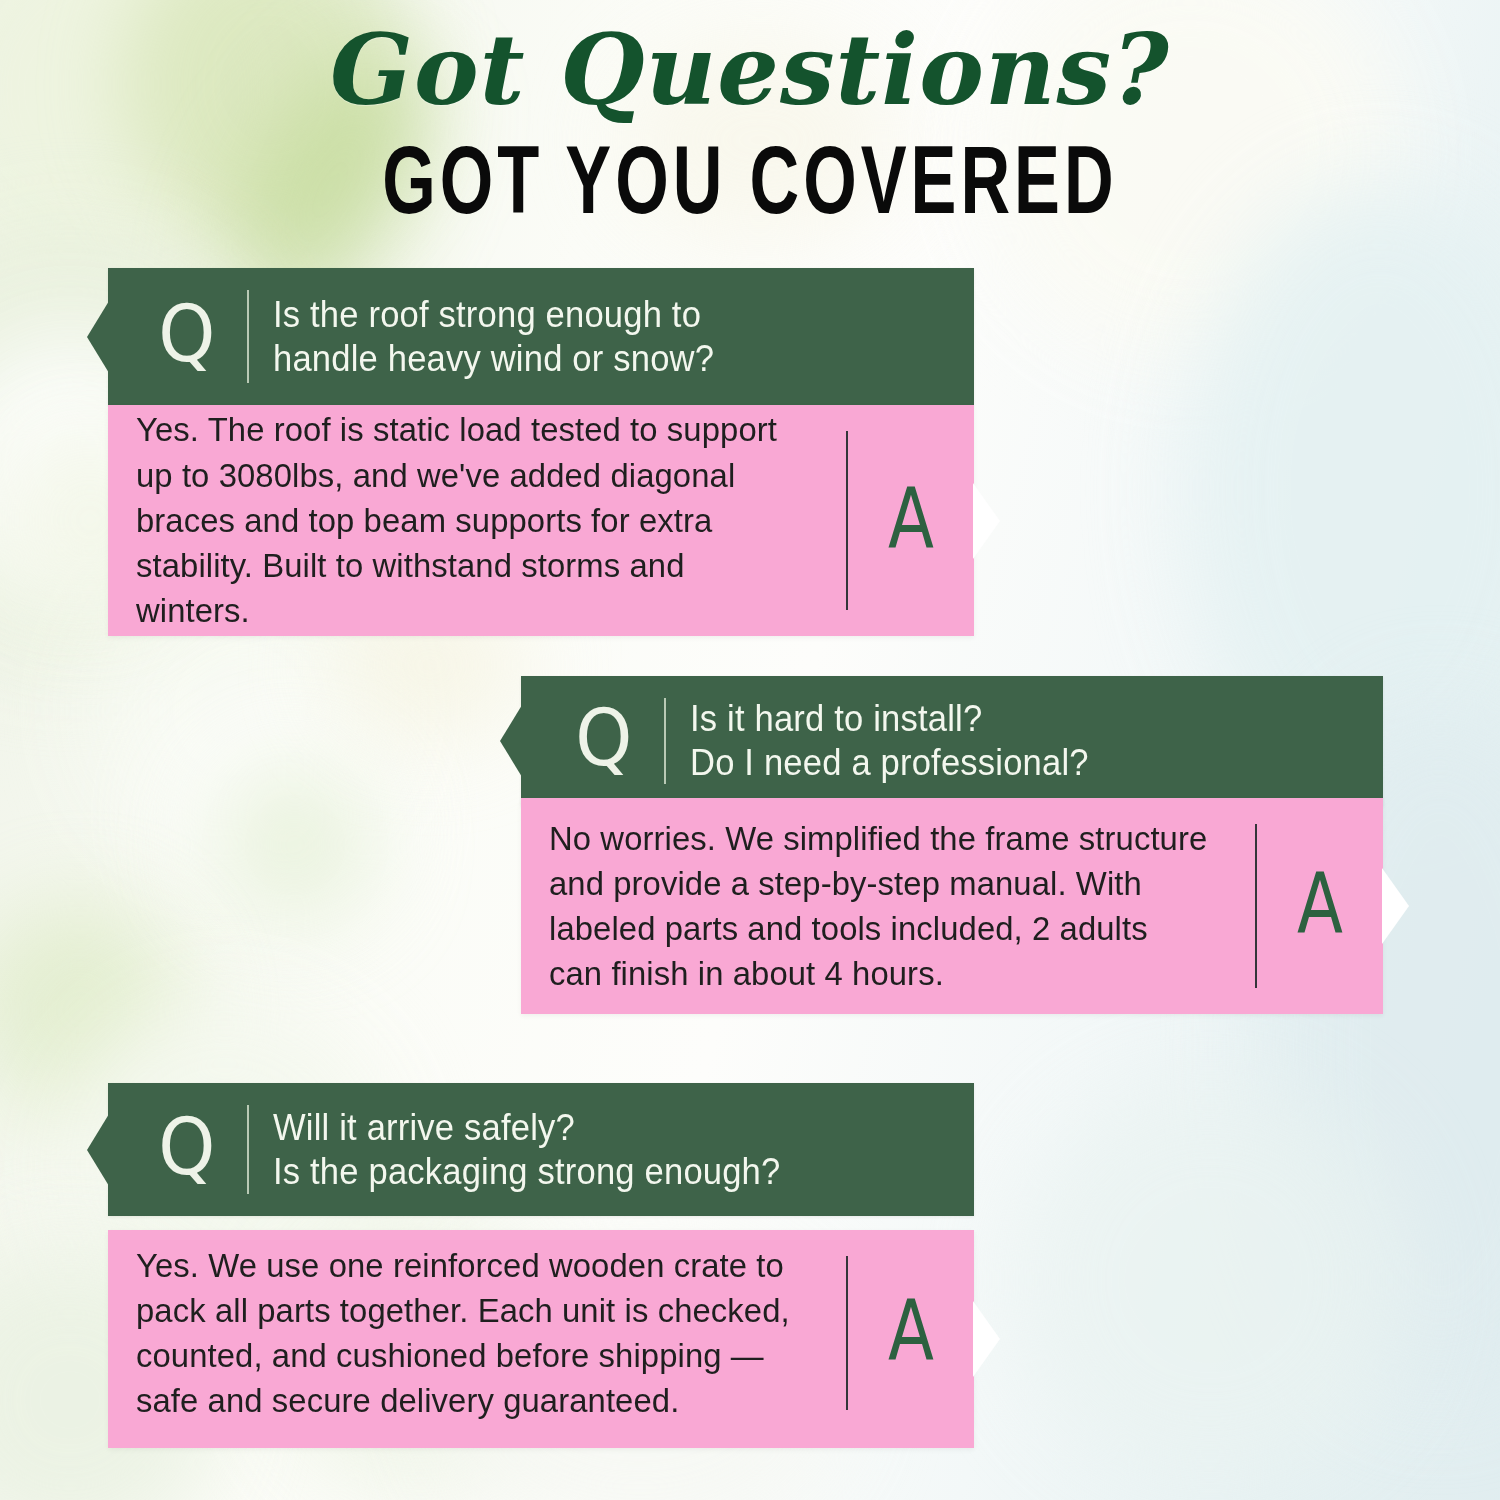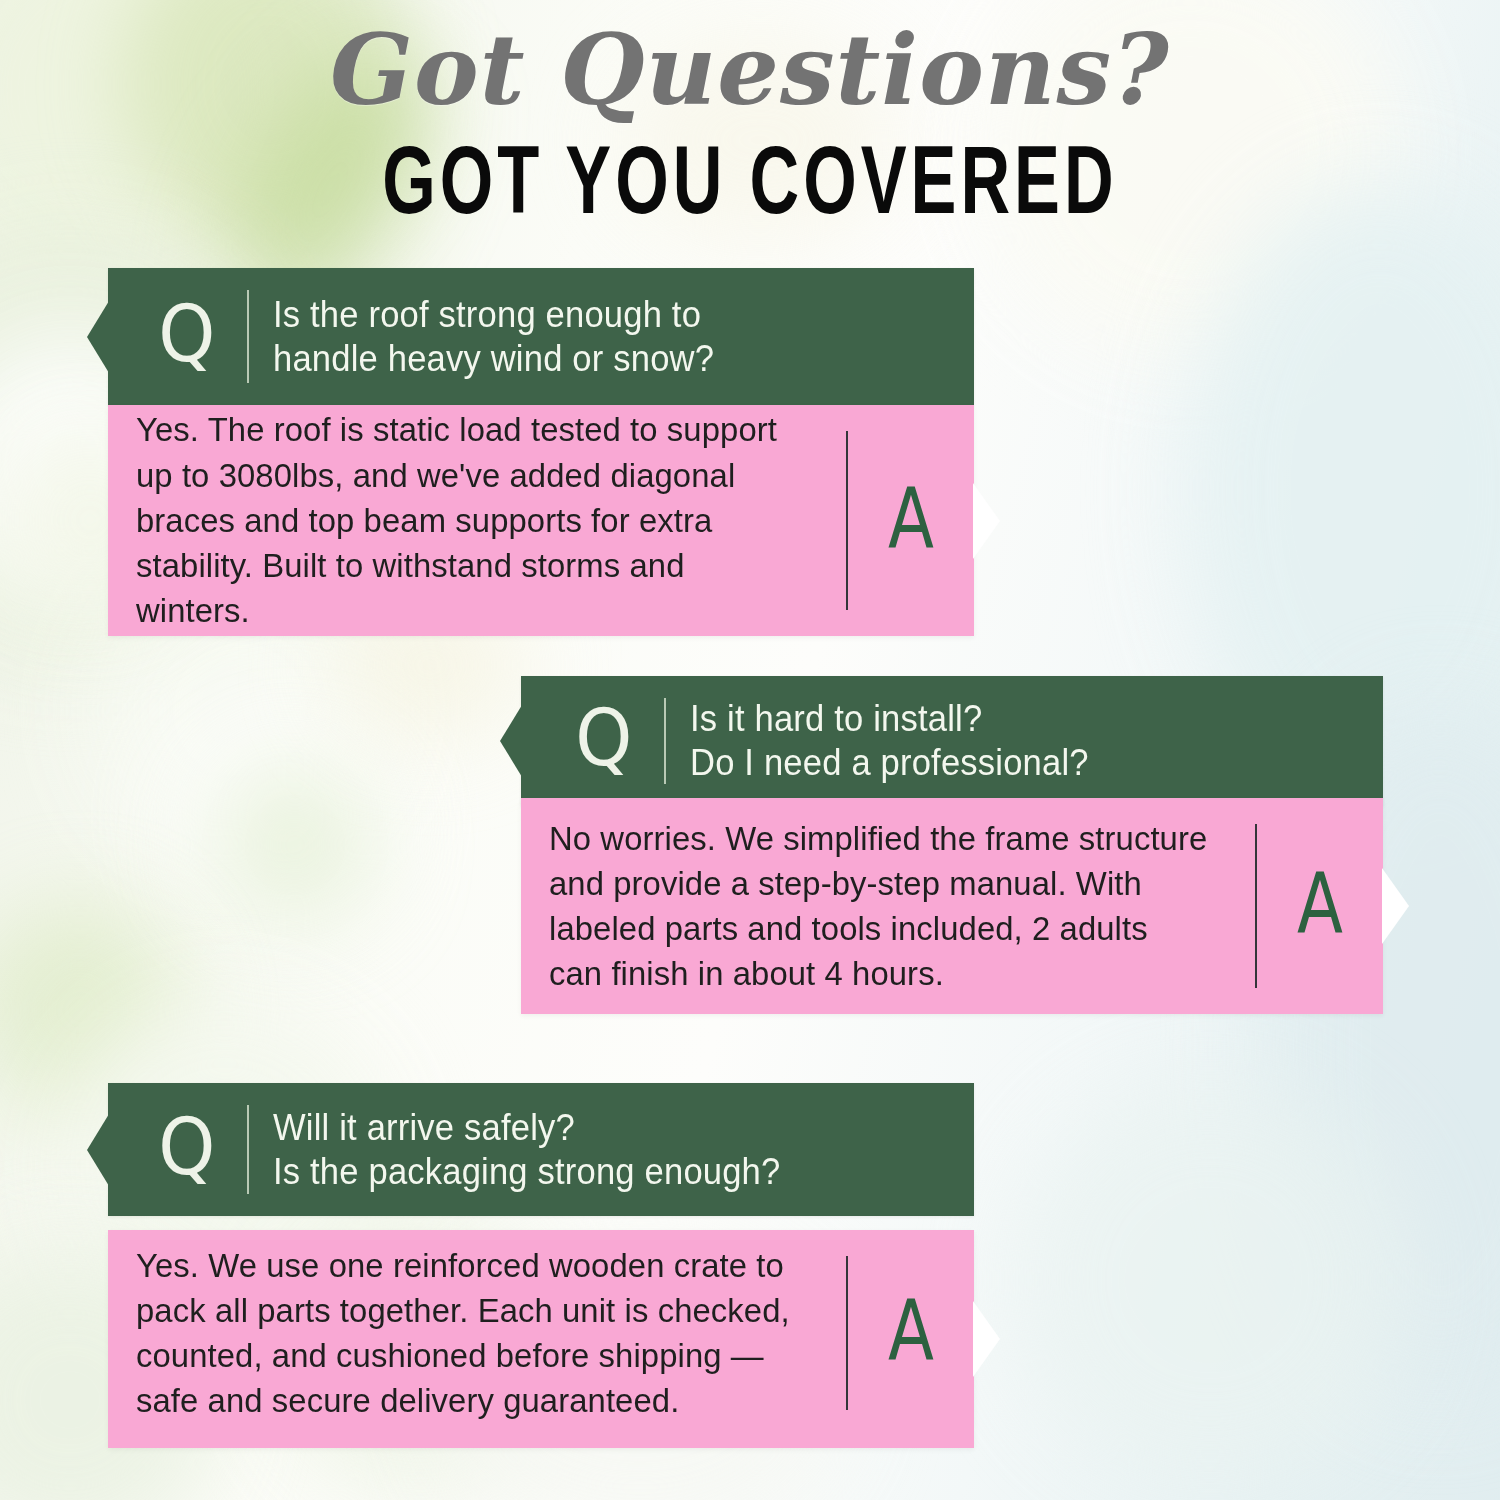--- a/index.html
+++ b/index.html
@@ -69,21 +69,21 @@
     top: 0; left: 0; right: 0;
     z-index: 3;
     text-align: center;
   }
   #title-script {
     font-family: "DejaVu Serif", serif;
     font-style: italic;
     font-weight: 700;
     font-size: 97px;
     line-height: 1;
-    color: #737373;
+    color: #14532d;
     letter-spacing: 1px;
     padding-top: 22px;
     text-shadow: 0 1px 0 rgba(255,255,255,.35);
   }
   #title-main {
     font-family: "Liberation Sans", sans-serif;
     font-weight: 700;
     font-size: 86px;
     line-height: 1;
     color: #0a0a0a;

